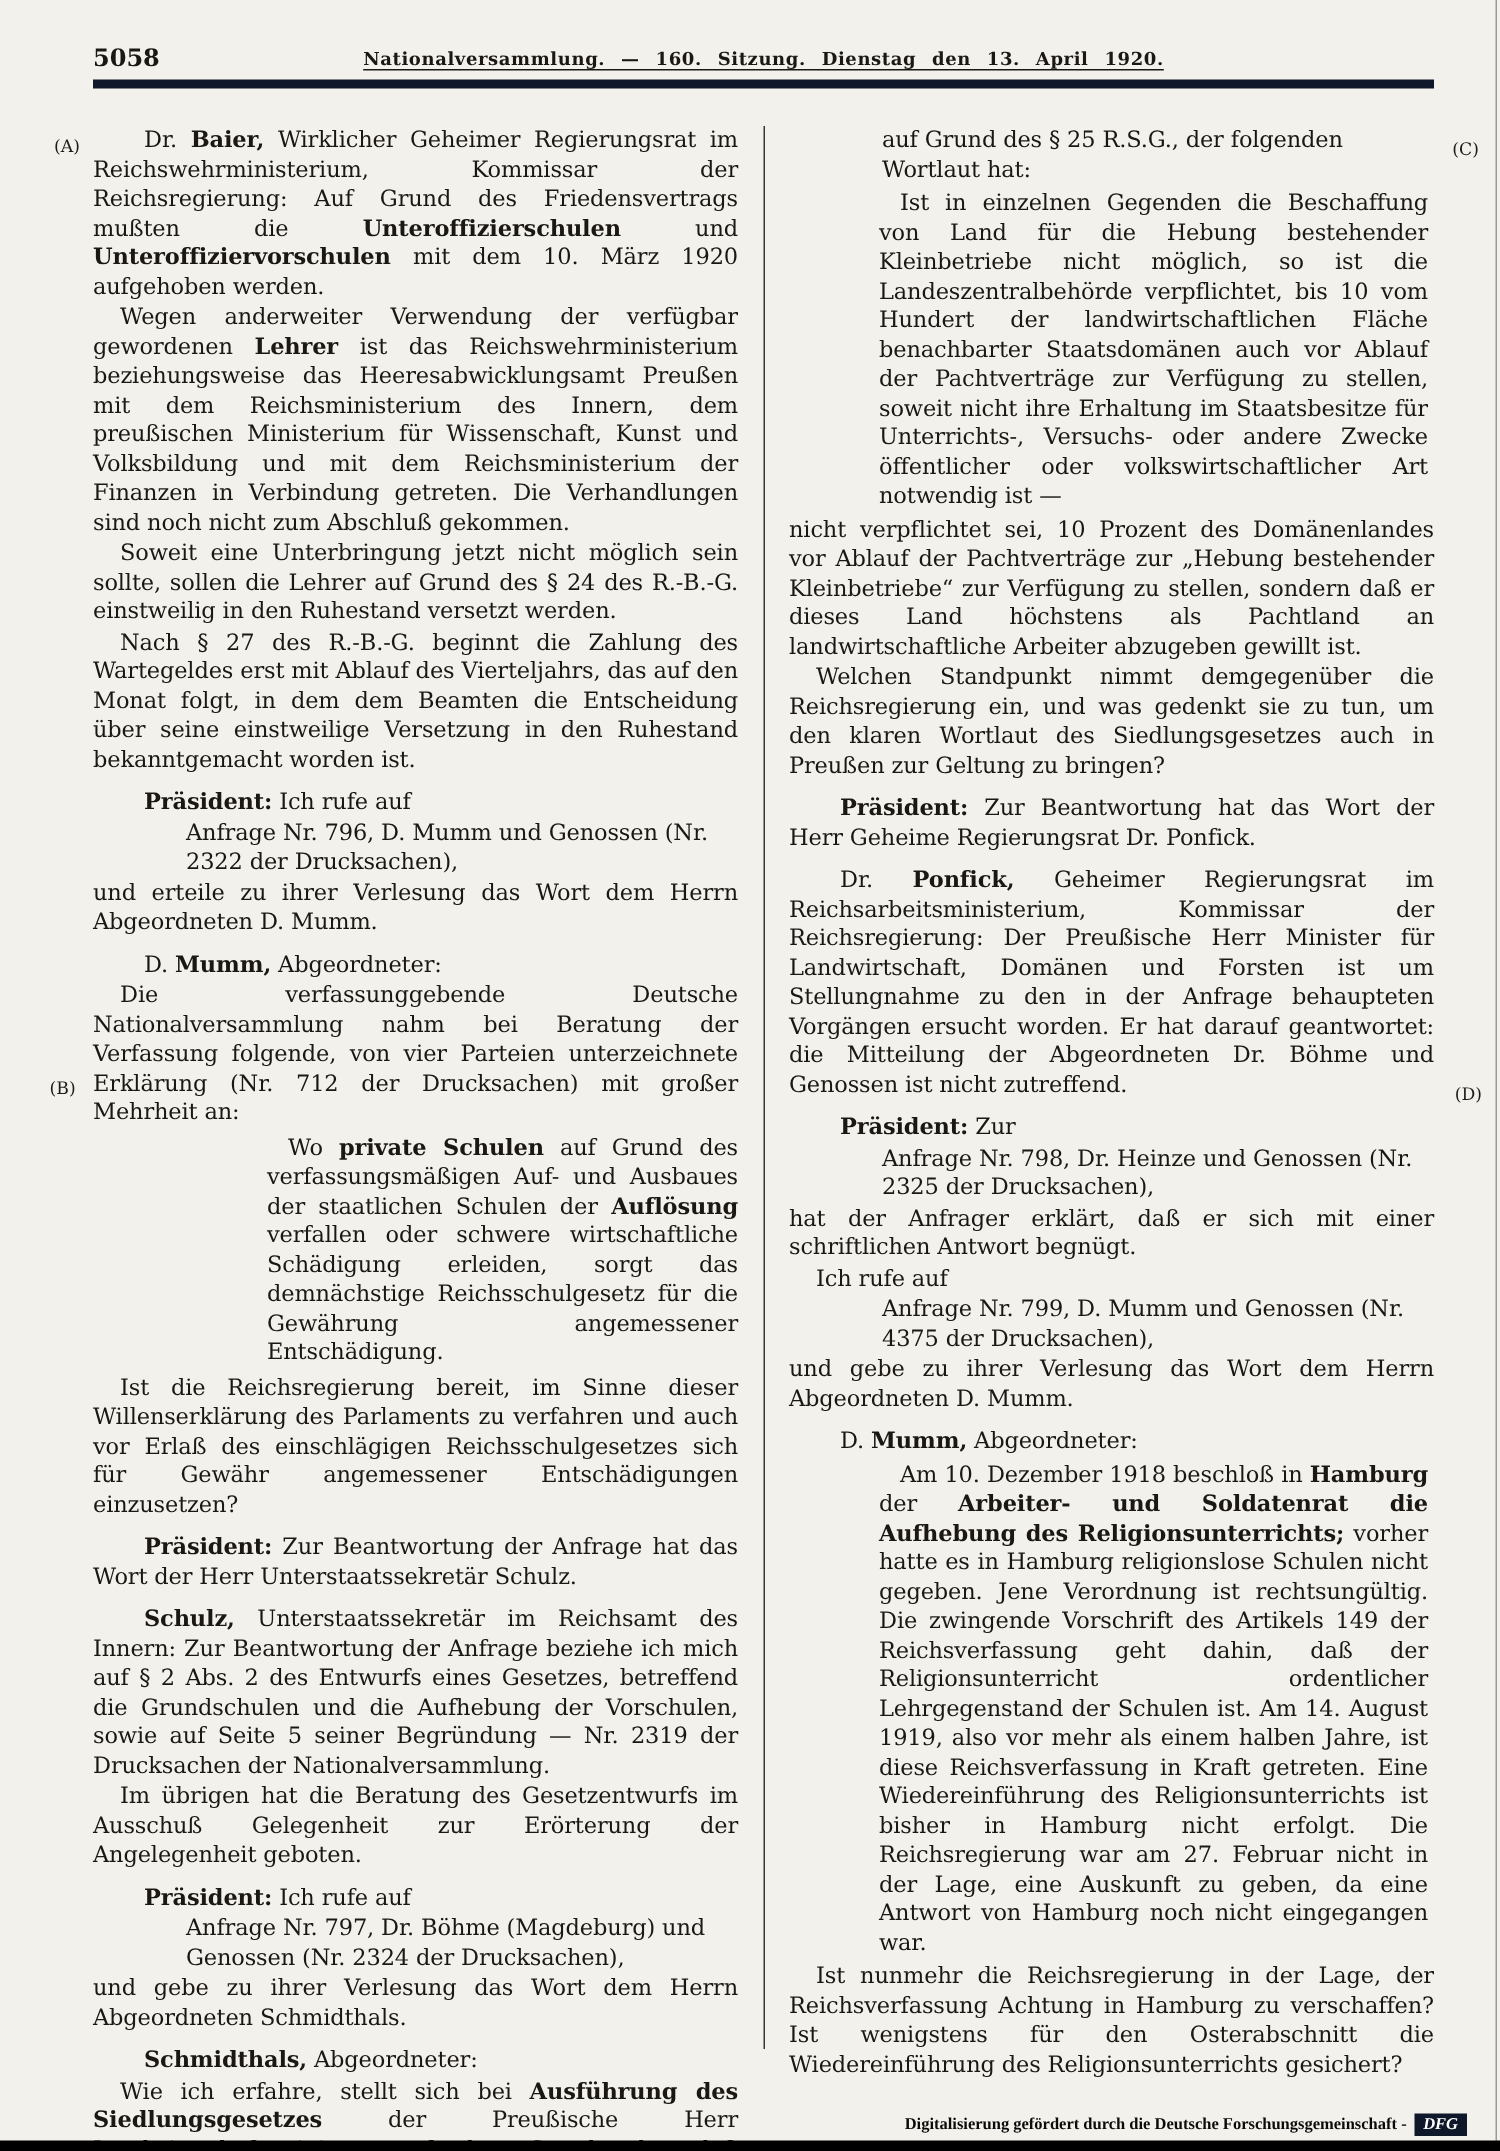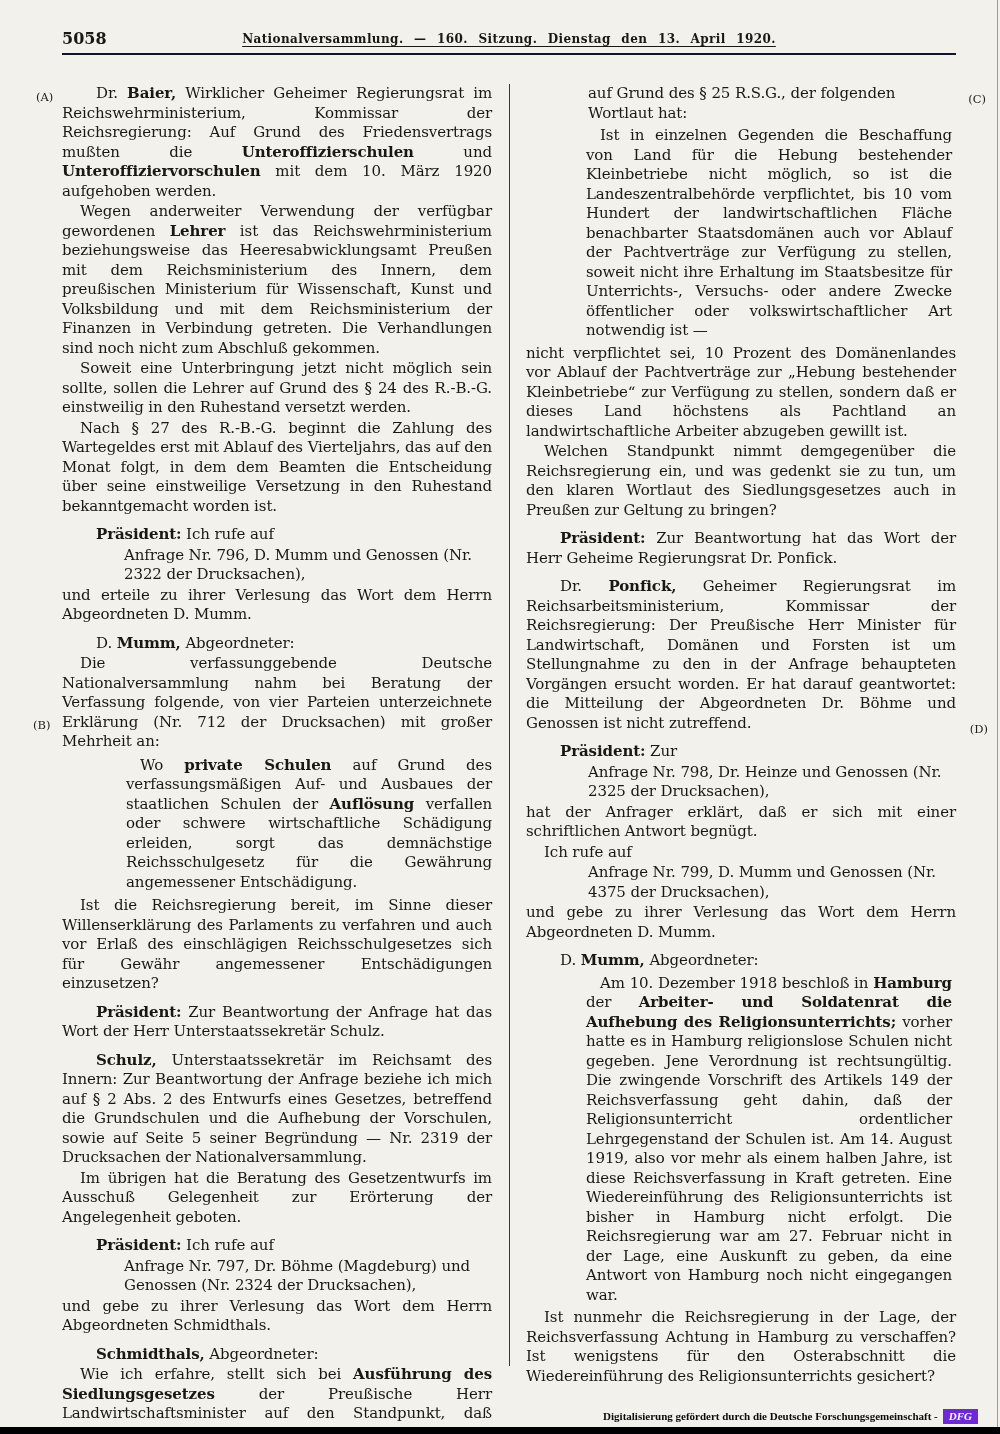--- a/index.html
+++ b/index.html
@@ -10,21 +10,21 @@
     margin: 0 auto;
     background: #f3f1ec;
     overflow: hidden;
     font-family: "DejaVu Serif", serif;
     color: #1b1813;
   }
   
   .header {
     position: absolute;
     top: 28px; left: 62px; right: 44px;
-    border-bottom: 2px solid #0f172a;
+    border-bottom: 6px solid #0f172a;
     padding-bottom: 6px;
     text-align: center;
   }
   .pagenum {
     position: absolute; left: 0; top: 1px;
     font-weight: bold; font-size: 16px;
   }
   .htitle {
     font-weight: bold; font-size: 12px;
     letter-spacing: 0.4px; word-spacing: 6px;
@@ -51,21 +51,21 @@
     font-size: 15px;
     line-height: 1.3;
     letter-spacing: -0.1px;
   }
   .ind { text-indent: 18px; }
   .fl  { text-indent: 0; }
   .sp  { text-indent: 34px; }
   .gap { margin-top: 9px; }
   .ann { margin-left: 62px; text-indent: 0; text-align: left; }
   .q1  { margin-left: 60px; margin-right: 4px; margin-top: 3px; margin-bottom: 3px; text-indent: 14px; }
-  .q2  { margin-left: 64px; margin-top: 4px; margin-bottom: 4px; text-indent: 14px; }
+  .q2  { margin-left: 116px; margin-top: 4px; margin-bottom: 4px; text-indent: 14px; }
   .b   { font-weight: bold; }
   
   .marker {
     position: absolute;
     font-size: 11.5px;
     color: #201c16;
   }
   .marker-a { left: 36px;  top: 90px;  }
   .marker-b { left: 33px;  top: 718px; }
   .marker-c { right: 14px; top: 92px;  }
@@ -80,21 +80,21 @@
     position: absolute;
     right: 22px; bottom: 10px;
     display: flex; align-items: center; gap: 5px;
     font-family: Liberation Serif, serif;
     font-size: 11px;
     font-weight: bold;
     color: #0b0b0b;
   }
   .dfg-badge {
     display: inline-block;
-    background: #6d28d9;
+    background: #0f172a;
     color: #ffffff;
     font-style: italic;
     font-weight: bold;
     font-size: 11px;
     padding: 1px 6px 2px 6px;
     line-height: 1.1;
   }
   .bottom-bar {
     position: absolute;
     left: 0; right: 0; bottom: 0;

